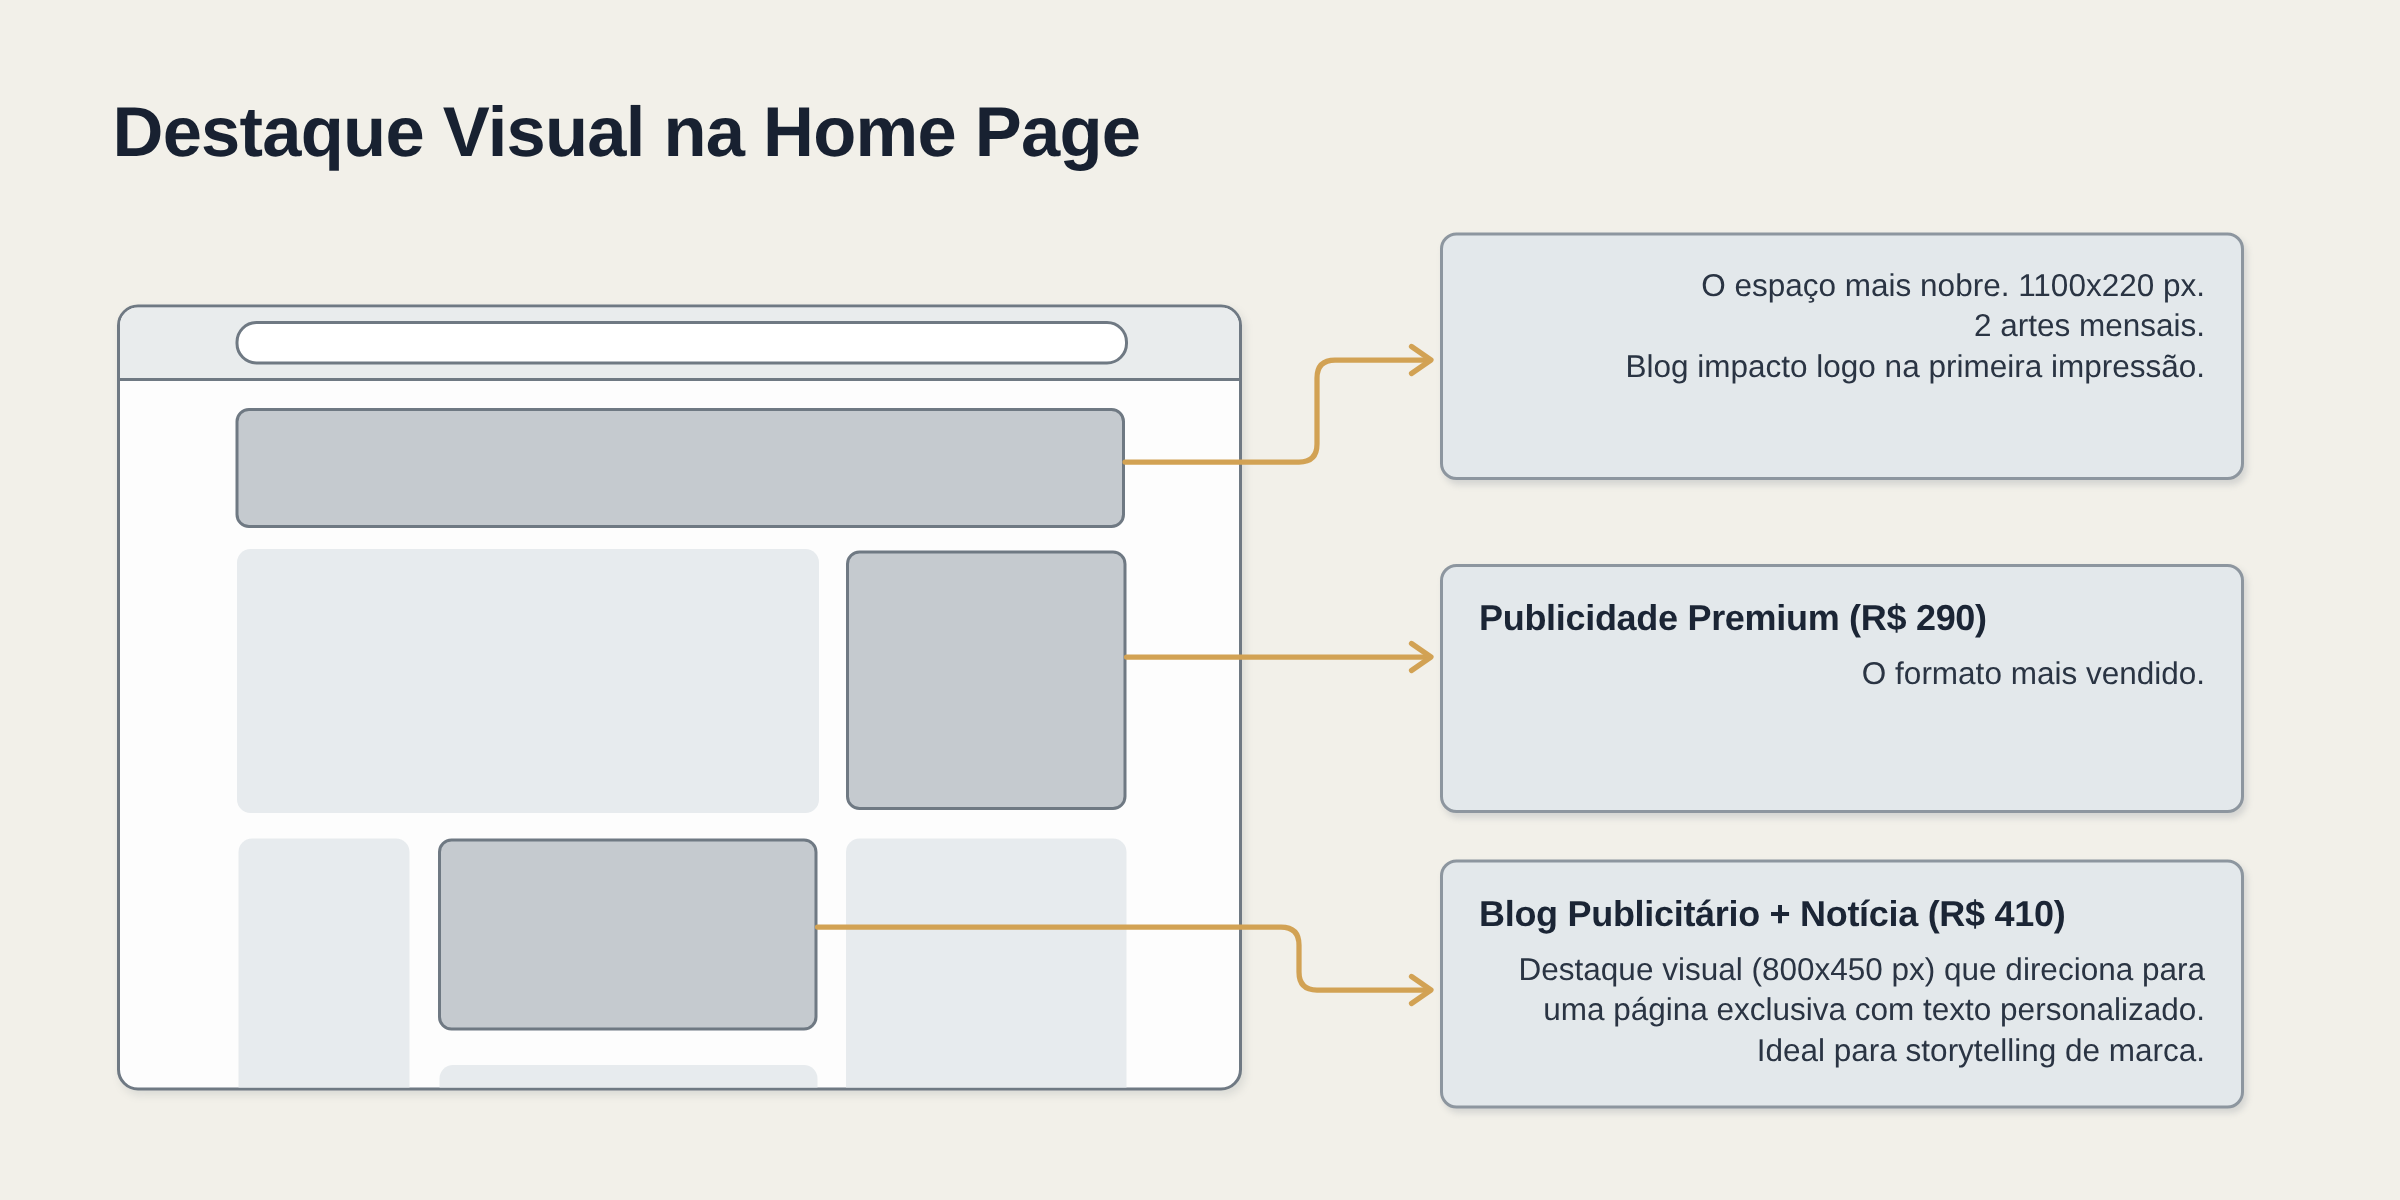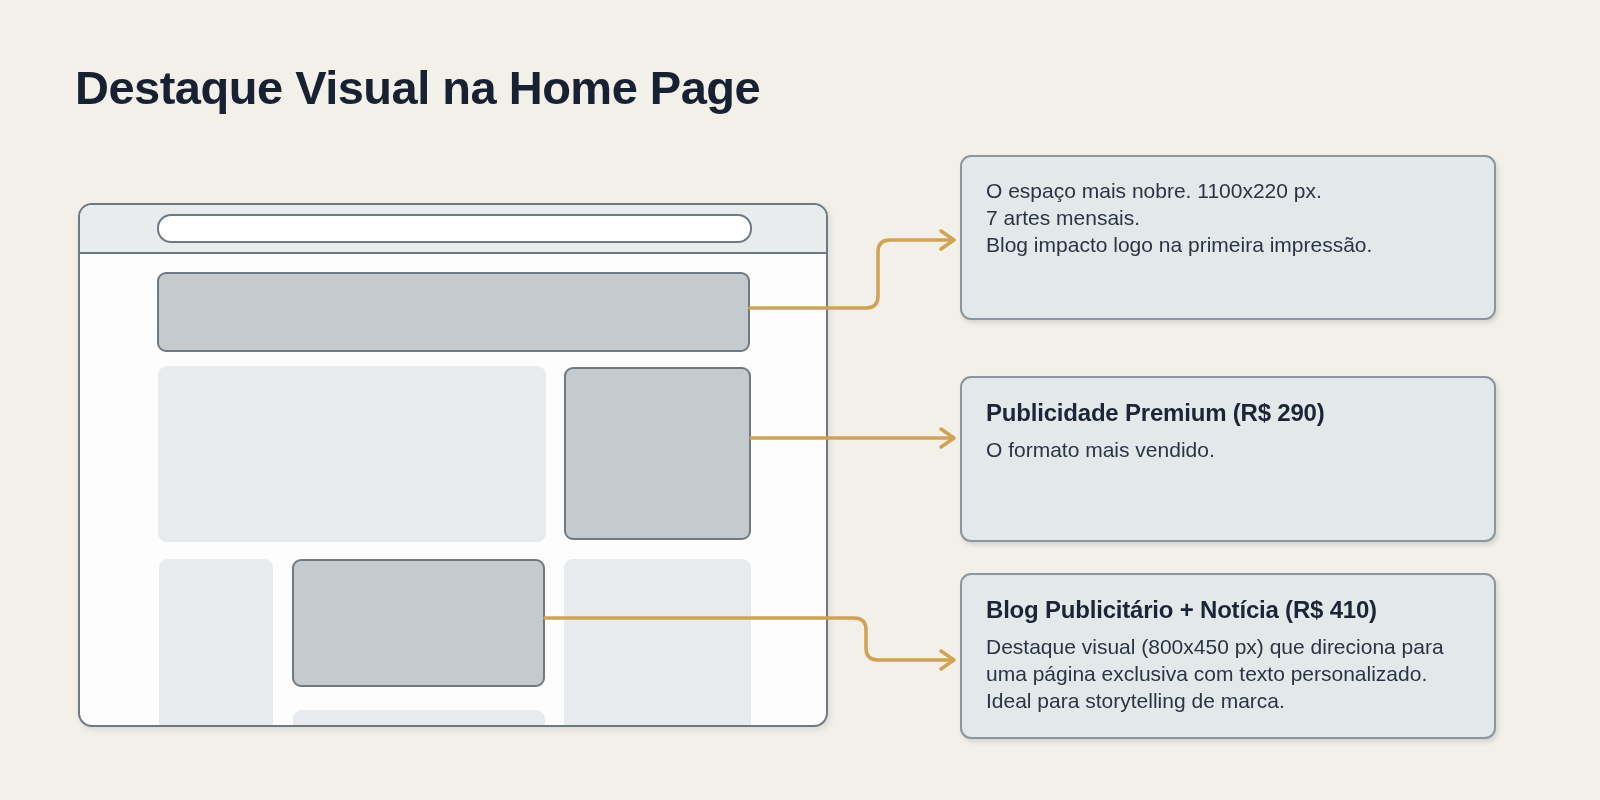--- a/index.html
+++ b/index.html
@@ -74,21 +74,21 @@
     box-shadow:2px 3px 4px rgba(110,120,130,.22);
   }
   .callout-1{top:155px;height:165px;}
   .callout-2{top:376px;height:166px;}
   .callout-3{top:573px;height:166px;border-radius:11px;}
   .callout-title{
     font-size:24px;font-weight:700;color:var(--callout-title);
     margin-bottom:10px;letter-spacing:-0.2px;
   }
   .callout-line{
-    font-size:21px;color:var(--callout-body);line-height:1.28;
+    font-size:21px;color:var(--callout-body);line-height:1.28;text-align:right;
   }
 </style>
 </head>
 <body>
 
 <div class="canvas">
 
   <h1 class="page-title">Destaque Visual na Home Page</h1>
 
   <div class="browser">
@@ -108,21 +108,21 @@
     <path class="arrow-path" d="M750 308 H866 Q878 308 878 296 V252 Q878 240 890 240 H950"></path>
     <path class="arrow-path" d="M941 231 L954 240 L941 249"></path>
     <path class="arrow-path" d="M751 438 H950"></path>
     <path class="arrow-path" d="M941 429 L954 438 L941 447"></path>
     <path class="arrow-path" d="M545 618 H854 Q866 618 866 630 V648 Q866 660 878 660 H950"></path>
     <path class="arrow-path" d="M941 651 L954 660 L941 669"></path>
   </svg>
 
   <div class="callout callout-1">
     <div class="callout-line">O espaço mais nobre. 1100x220 px.</div>
-    <div class="callout-line">7 artes mensais.</div>
+    <div class="callout-line">2 artes mensais.</div>
     <div class="callout-line">Blog impacto logo na primeira impressão.</div>
   </div>
 
   <div class="callout callout-2">
     <div class="callout-title">Publicidade Premium (R$ 290)</div>
     <div class="callout-line">O formato mais vendido.</div>
   </div>
 
   <div class="callout callout-3">
     <div class="callout-title">Blog Publicitário + Notícia (R$ 410)</div>

